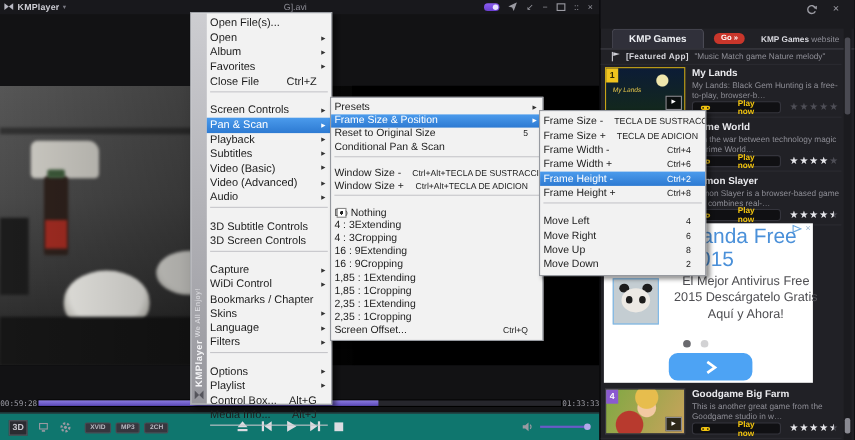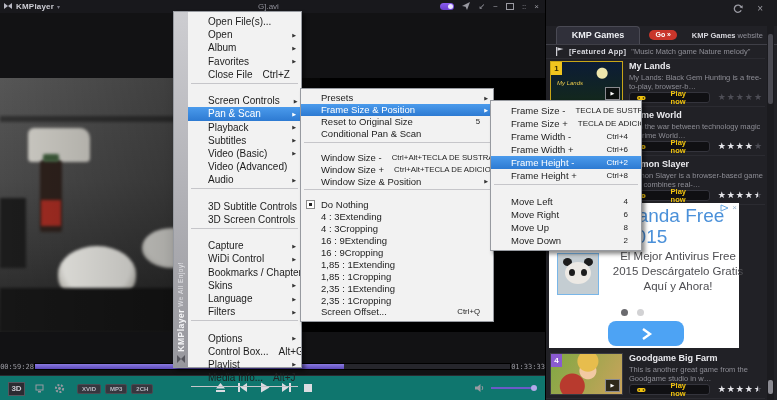--- a/index.html
+++ b/index.html
@@ -47,21 +47,21 @@
   .badges{display:flex;gap:4px;margin-left:12px;}
   .badge{background:#36363e;border:1px solid #4a4a52;border-radius:2px;color:#b9b9c2;font-size:6px;
          padding:1px 4px;line-height:6px;font-weight:bold;}
   .transport{position:absolute;left:215px;top:375px;height:25px;display:flex;align-items:center;gap:11px;}
   .volume{position:absolute;right:10px;top:375px;height:25px;display:flex;align-items:center;gap:5px;}
   .vol-track{width:44px;height:2px;background:#6a5ac8;position:relative;}
   .vol-knob{position:absolute;right:-2px;top:-2px;width:6px;height:6px;border-radius:50%;background:#b3a9ea;}
   
   .menu{position:absolute;background:#f2f2f2;border:1px solid #979aa0;box-shadow:3px 3px 4px rgba(0,0,0,.45);
         color:#1c1c1c;padding:3px 0;box-sizing:border-box;}
-  .mi{display:flex;align-items:center;padding:0 5px 0 20px;position:relative;white-space:nowrap;overflow:hidden;}
+  .mi{display:flex;align-items:center;padding:0 5px 0 3px;position:relative;white-space:nowrap;overflow:hidden;}
   .mi .lbl{flex:1;}
   .mi .sc{margin-left:10px;color:#222;}
   .mi .ar{width:8px;text-align:right;font-size:5px;color:#333;flex:none;}
   .mi.sel{background:linear-gradient(#4b9bec,#2d7ad2);color:#fff;}
   .mi.sel .sc,.mi.sel .ar{color:#fff;}
   .mi.sep{height:5px;padding:0;}
   .mi.sep::after{content:"";position:absolute;left:3px;right:3px;top:2px;border-top:1px solid #c6c6ca;}
   .mi.radio::before{content:"";position:absolute;left:5px;top:50%;margin-top:-4.5px;width:7px;height:7px;
         border:1px solid #8a8a8a;background:radial-gradient(circle,#222 0 1.5px,#fff 1.6px);}
   #menu1{left:173px;top:11px;width:129px;height:357px;font-size:10px;padding-left:14px;}
@@ -549,32 +549,32 @@
           <span class="ar"></span>
         </div>
 
         <div class="mi">
           <span class="lbl">Options</span>
           <span class="sc"></span>
           <span class="ar">▶</span>
         </div>
 
         <div class="mi">
+          <span class="lbl">Playlist</span>
+          <span class="sc"></span>
+          <span class="ar">▶</span>
+        </div>
+
+        <div class="mi">
           <span class="lbl">Control Box...</span>
           <span class="sc">Alt+G</span>
           <span class="ar"></span>
         </div>
 
         <div class="mi">
-          <span class="lbl">Playlist</span>
-          <span class="sc"></span>
-          <span class="ar">▶</span>
-        </div>
-
-        <div class="mi">
           <span class="lbl">Media Info...</span>
           <span class="sc">Alt+J</span>
           <span class="ar"></span>
         </div>
 
         <div class="mi sep">
           <span class="lbl"></span>
           <span class="sc"></span>
           <span class="ar"></span>
         </div>
@@ -625,25 +625,20 @@
           <span class="sc">Ctrl+Alt+TECLA DE SUSTRACCION</span>
           <span class="ar"></span>
         </div>
 
         <div class="mi">
           <span class="lbl">Window Size +</span>
           <span class="sc">Ctrl+Alt+TECLA DE ADICION</span>
           <span class="ar"></span>
         </div>
 
-        <div class="mi">
-          <span class="lbl">Window Size &amp; Position</span>
-          <span class="sc"></span>
-          <span class="ar">▶</span>
-        </div>
 
         <div class="mi sep">
           <span class="lbl"></span>
           <span class="sc"></span>
           <span class="ar"></span>
         </div>
 
         <div class="mi radio">
           <span class="lbl">Do Nothing</span>
           <span class="sc"></span>

